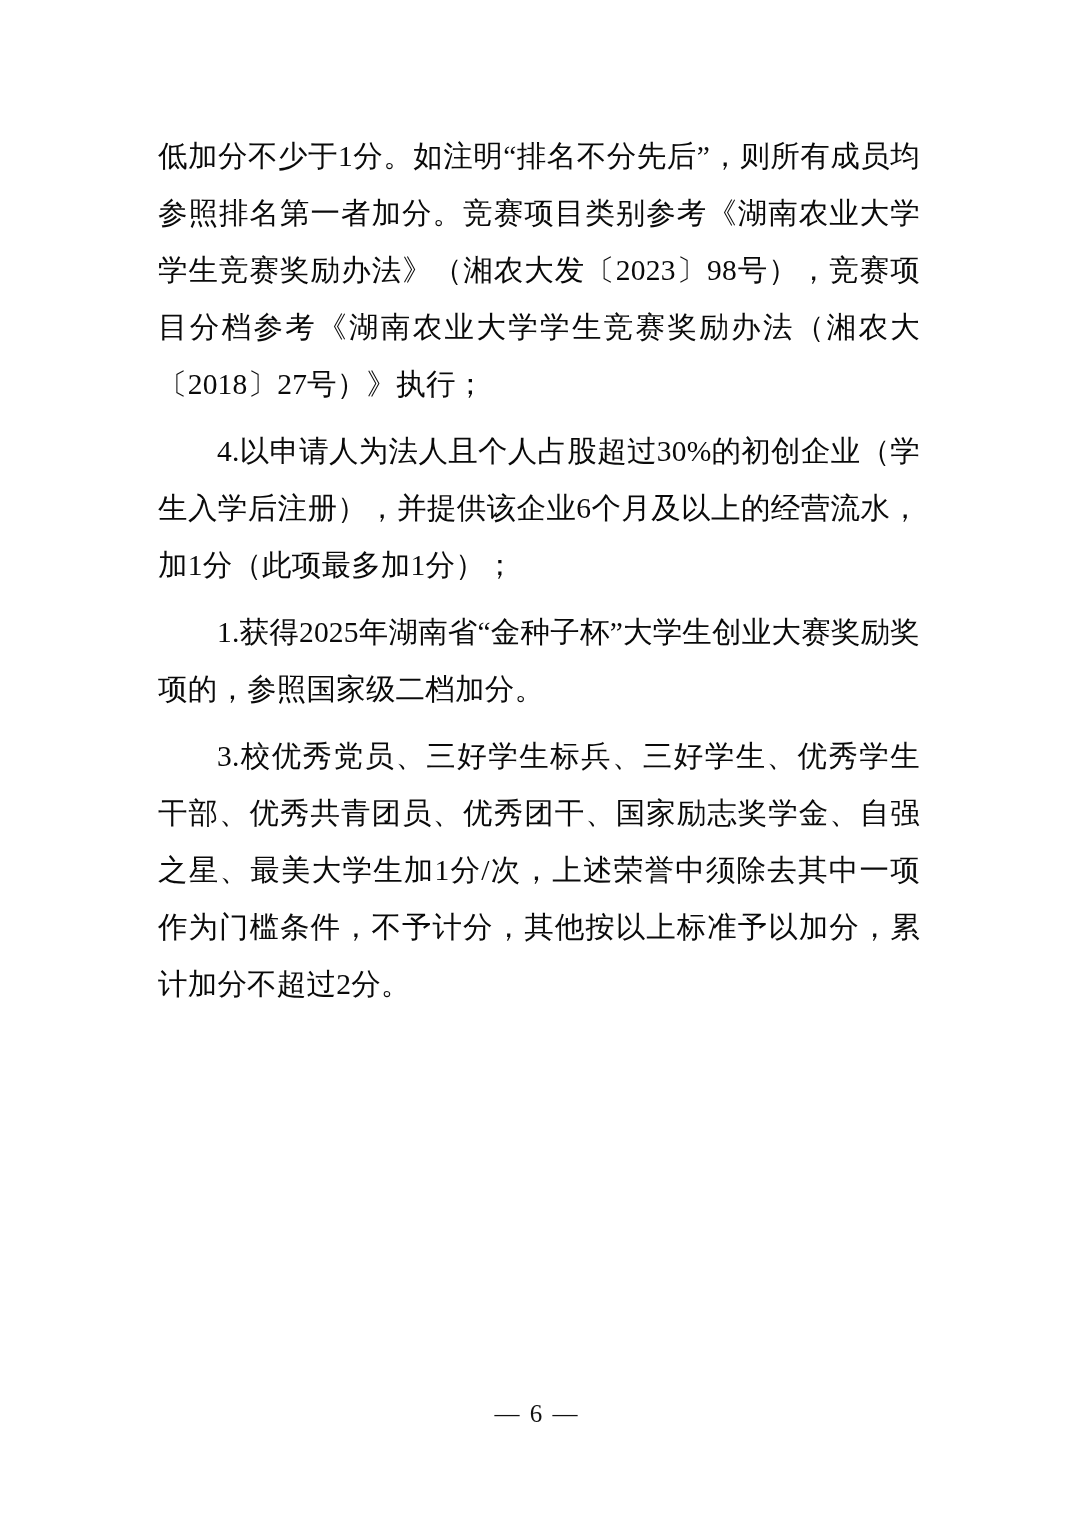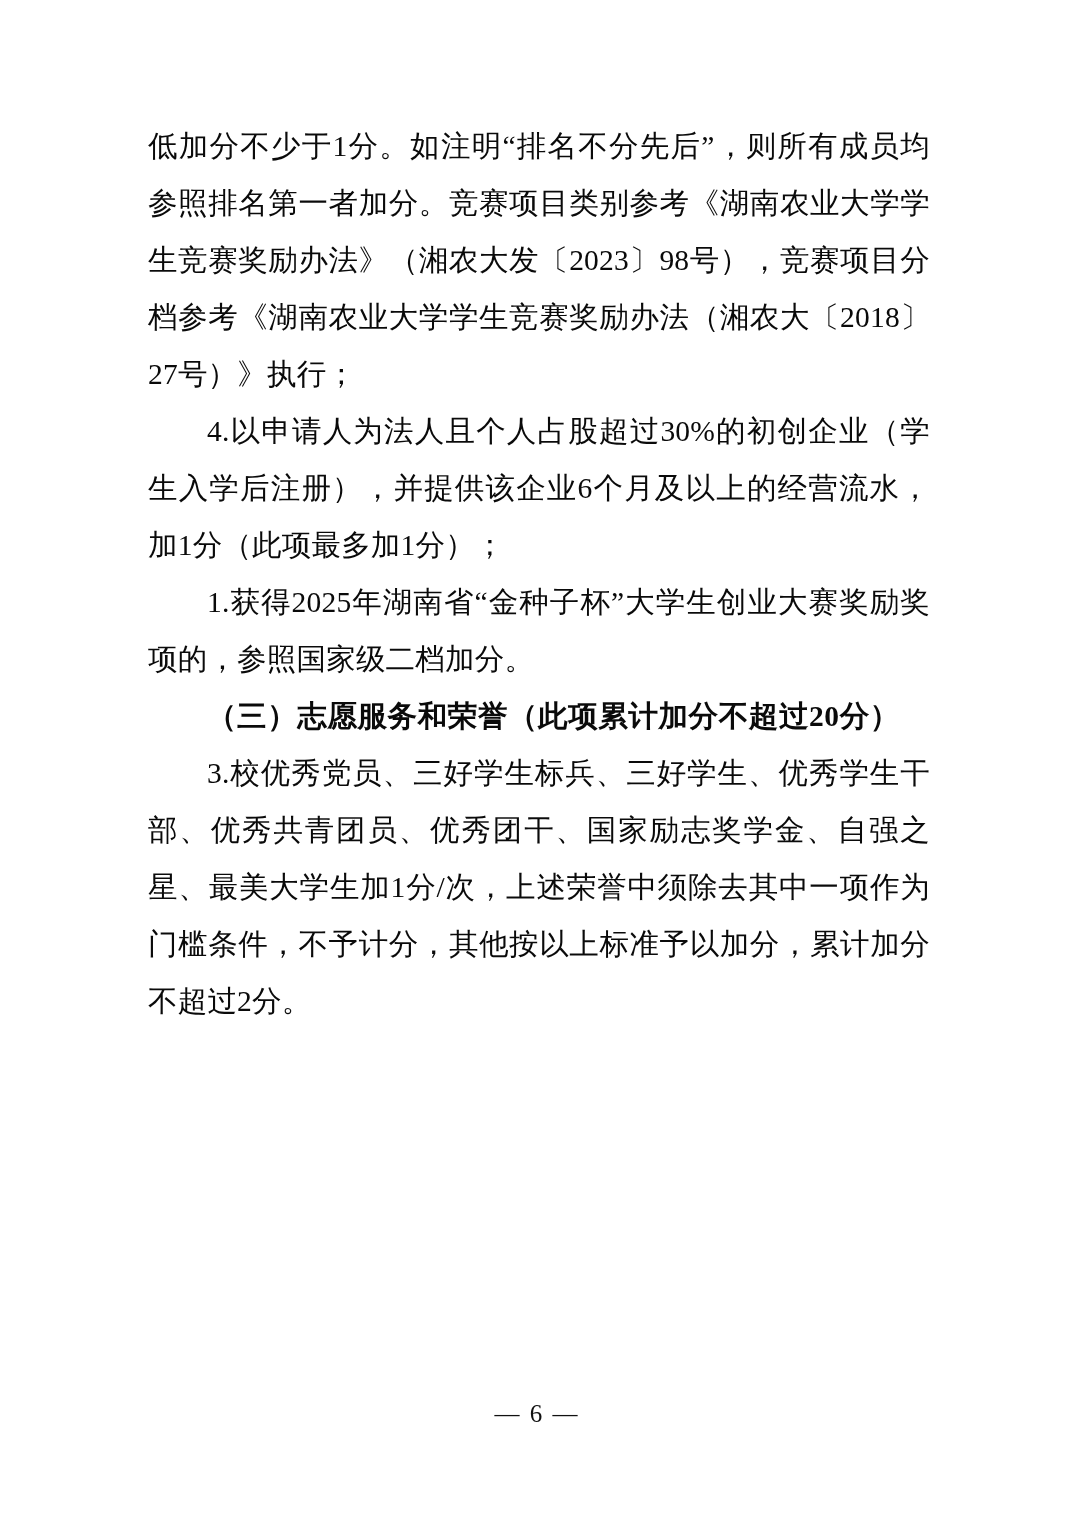--- a/index.html
+++ b/index.html
@@ -17,21 +17,21 @@
     font-family: "Liberation Serif", "DejaVu Serif", serif;
     color: #0a0a0a;
   }
   .content {
     position: absolute;
     left: 148px;
     top: 118px;
     width: 782px;
   }
   p {
-    margin: 0;
+    margin: 10px;
     font-size: 29.5px;
     line-height: 57px;
     text-align: justify;
     text-justify: inter-ideograph;
     letter-spacing: 0.2px;
   }
   p.indent {
     text-indent: 2em;
   }
   p.heading {
@@ -53,20 +53,19 @@
 </style>
 </head>
 <body>
 
 <div class="page">
 
   <div class="content">
     <p class="">低加分不少于1分。如注明“排名不分先后”，则所有成员均参照排名第一者加分。竞赛项目类别参考《湖南农业大学学生竞赛奖励办法》（湘农大发〔2023〕98号），竞赛项目分档参考《湖南农业大学学生竞赛奖励办法（湘农大〔2018〕27号）》执行；</p>
     <p class="indent">4.以申请人为法人且个人占股超过30%的初创企业（学生入学后注册），并提供该企业6个月及以上的经营流水，加1分（此项最多加1分）；</p>
     <p class="indent">1.获得2025年湖南省“金种子杯”大学生创业大赛奖励奖项的，参照国家级二档加分。</p>
-    <p class="heading">（三）志愿服务和荣誉（此项累计加分不超过20分）</p>
     <p class="indent">3.校优秀党员、三好学生标兵、三好学生、优秀学生干部、优秀共青团员、优秀团干、国家励志奖学金、自强之星、最美大学生加1分/次，上述荣誉中须除去其中一项作为门槛条件，不予计分，其他按以上标准予以加分，累计加分不超过2分。</p>
 
   </div>
 
   <div class="footer">— 6 —</div>
 
 </div>
 
 </body></html>

